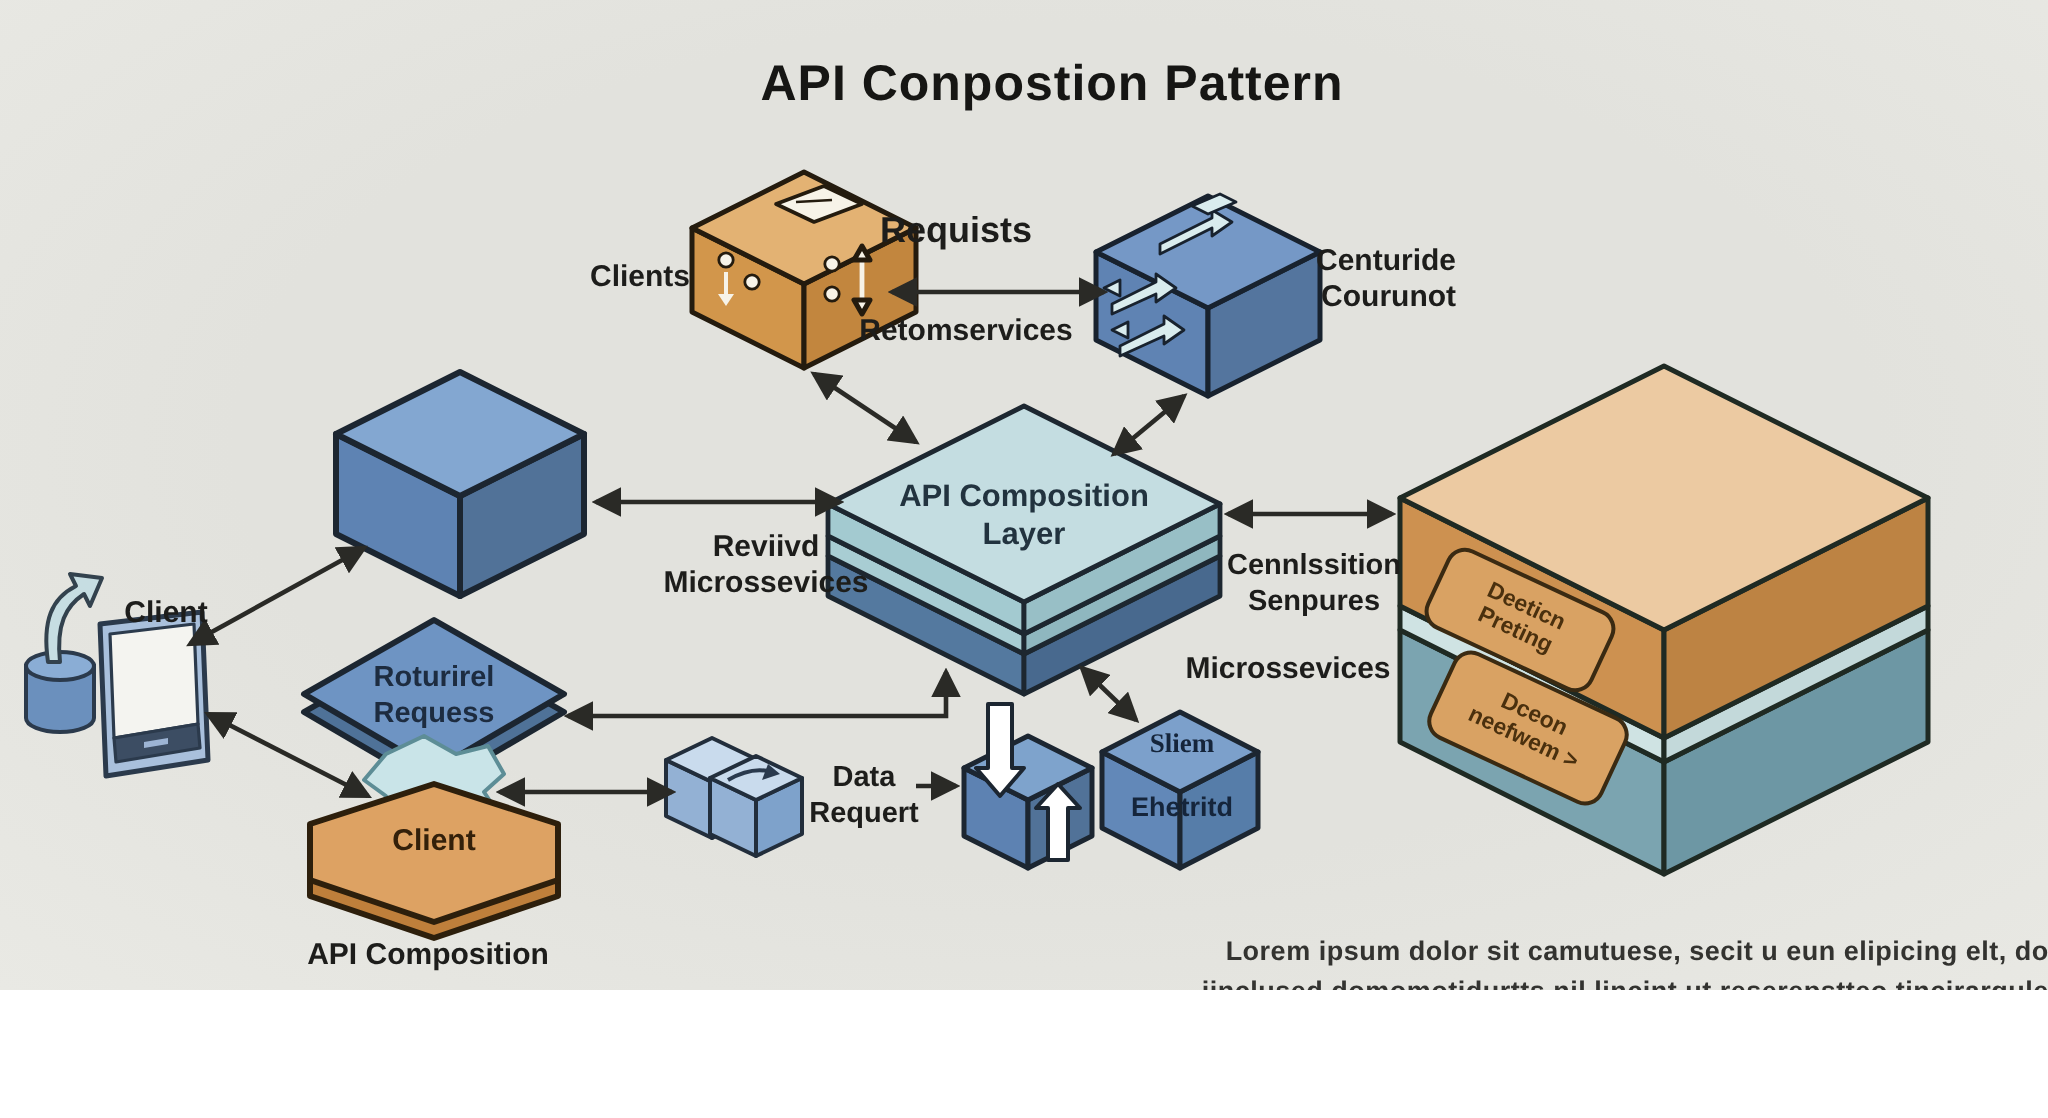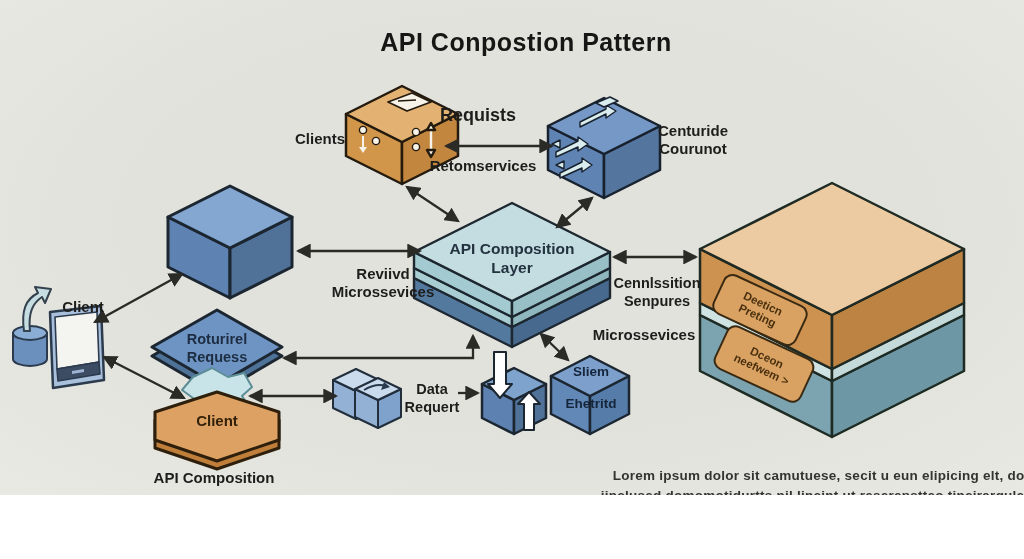--- a/index.html
+++ b/index.html
@@ -7,21 +7,21 @@
     position:relative;width:1024px;height:495px;overflow:hidden;
     background:radial-gradient(ellipse at 50% 45%, #e2e2dd 55%, #e9e9e4 100%);
     font-family:"Liberation Sans", sans-serif;
     padding-left:32px;
   }
   #diagram-svg{position:absolute;left:0;top:0;}
   .lbl{
     position:absolute;font-weight:bold;color:#1d1d1b;white-space:pre-line;
     text-align:center;transform:translateX(-50%);line-height:1.22;
   }
-  .lbl.left-align{transform:none;text-align:center;}
+  .lbl.left-align{transform:none;text-align:right;}
   #title{font-size:25px;letter-spacing:.5px;color:#161614;white-space:nowrap;}
   .badge{
     position:absolute;background:#d9a263;border:2.5px solid #3a2a12;border-radius:10px;
     color:#4a300e;font-weight:bold;font-size:11.5px;line-height:1.15;text-align:center;
     display:flex;align-items:center;justify-content:center;white-space:pre-line;
     transform:rotate(25deg);
   }
   #lorem{
     position:absolute;left:590px;top:466px;font-size:13.5px;line-height:1.46;
     color:#333330;letter-spacing:.25px;white-space:pre;text-align:right;font-weight:bold;
@@ -190,21 +190,21 @@
 <div class="lbl" style="left:644px;top:326px;font-size:15px;">Microssevices</div>
 
 <div class="lbl" style="left:83px;top:298px;font-size:15px;">Client</div>
 <div class="lbl" style="left:217px;top:331px;font-size:14.5px;color:#1d2c40;">Roturirel
 Requess</div>
 <div class="lbl" style="left:217px;top:412px;font-size:15px;color:#33200a;">Client</div>
 <div class="lbl" style="left:214px;top:469px;font-size:15px;">API Composition</div>
 
 <div class="lbl" style="left:432px;top:381px;font-size:14.5px;">Data
 Requert</div>
-<div class="lbl" style="left:591px;top:364px;font-size:13.5px;color:#15253b;">Sliem</div>
+<div class="lbl" style="left:591px;top:364px;font-size:13.5px;color:#15253b;font-family:Liberation Serif, serif;">Sliem</div>
 <div class="lbl" style="left:591px;top:396px;font-size:13.5px;color:#15253b;">Ehetritd</div>
 
 <div class="badge" style="left:714px;top:288px;width:88px;height:40px;">Deeticn
 Preting</div>
 <div class="badge" style="left:716px;top:340px;width:92px;height:44px;">Dceon
 neefwem &gt;</div>
 
 <div id="lorem">Lorem ipsum dolor sit camutuese, secit u eun elipicing elt, do
 iinclused domomotidurtts nil lincint ut reserepstteo tincirargule
 remsodo sesrquai oistatyuess u clizuts alicem neranderulusnipis

